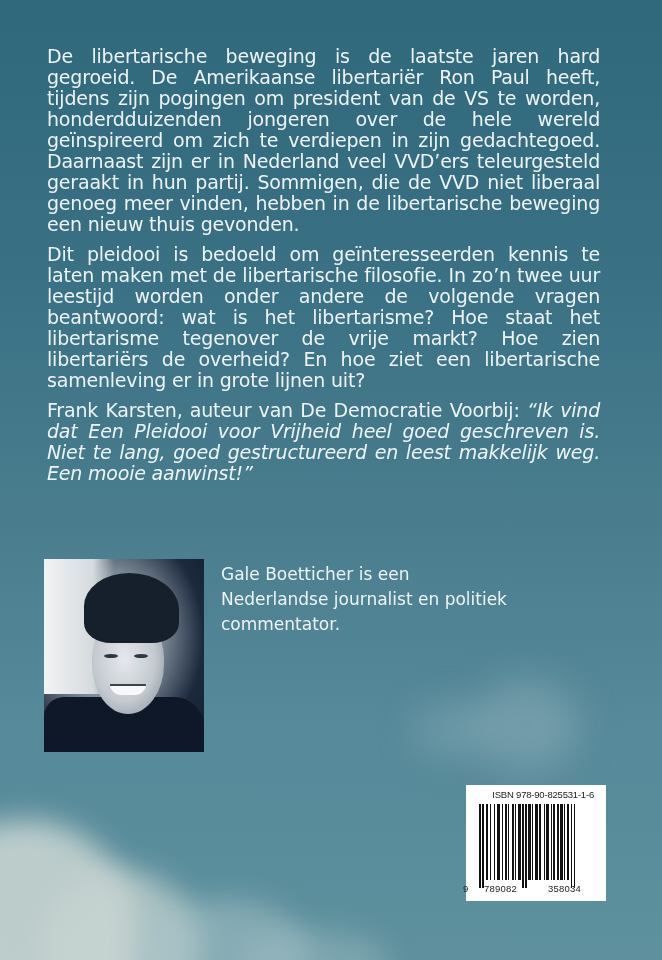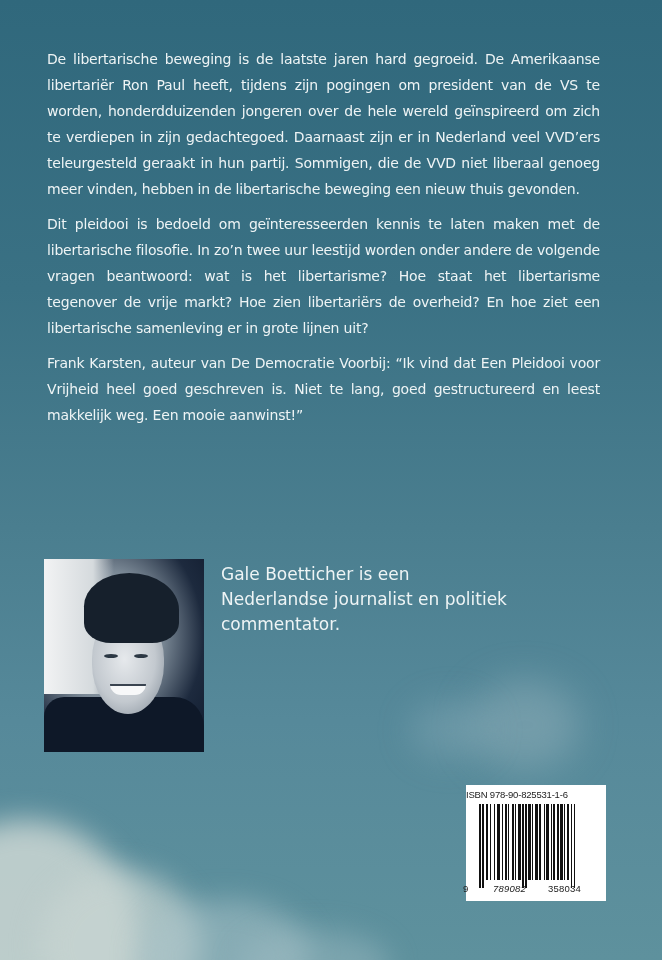--- a/index.html
+++ b/index.html
@@ -26,29 +26,30 @@
     .cloud-d { left: 240px; top: 930px; width: 150px; height: 70px; background: rgba(160, 188, 195, 0.45); }
     .cloud-e { left: 470px; top: 680px; width: 110px; height: 90px; background: rgba(150, 180, 188, 0.45); filter: blur(18px); }
     .cloud-f { left: 410px; top: 700px; width: 80px; height: 60px; background: rgba(140, 175, 185, 0.35); filter: blur(16px); }
 
     .blurb {
       position: absolute;
       left: 47px;
       top: 46px;
       width: 553px;
       color: #eef4f5;
-      font-size: 14px;
-      line-height: 26px;
+      font-size: 19px;
+      line-height: 21px;
       text-align: justify;
       letter-spacing: -0.2px;
     }
     .blurb p {
       margin: 0 0 9px 0;
     }
     .blurb .quote {
+      font-style: italic;
     }
 
     .author-photo {
       position: absolute;
       left: 44px;
       top: 559px;
       width: 160px;
       height: 193px;
       overflow: hidden;
       background: radial-gradient(ellipse at 40% 40%, #c5ccd2 0%, #7a8895 40%, #1d2a3e 70%, #0f1a2c 100%);
@@ -94,22 +95,22 @@
       top: 785px;
       width: 140px;
       height: 116px;
       background: #ffffff;
       box-sizing: border-box;
     }
     .isbn-text {
       position: absolute;
       top: 4px;
       left: 0;
-      width: 140px;
-      text-align: left;
+      width: 128px;
+      text-align: right;
       font-family: "Liberation Sans Narrow", "Liberation Sans", sans-serif;
       font-size: 9.5px;
       letter-spacing: -0.2px;
       color: #222;
     }
     .bars {
       position: absolute;
       left: 13px;
       top: 19px;
       width: 115px;
@@ -125,21 +126,21 @@
     .gap { height: 76px; }
     .digits {
       position: absolute;
       top: 98px;
       font-family: "Liberation Sans", sans-serif;
       font-size: 9.5px;
       color: #222;
       letter-spacing: 0.2px;
     }
     .digit-lead { left: -3px; }
-    .digit-left { left: 27px; font-style: italic; }
+    .digit-left { left: 18px; }
     .digit-right { left: 82px; }
   </style>
 </head>
 <body>
 
 <div class="cloud cloud-a"></div>
 <div class="cloud cloud-b"></div>
 <div class="cloud cloud-c"></div>
 <div class="cloud cloud-d"></div>
 <div class="cloud cloud-e"></div>

